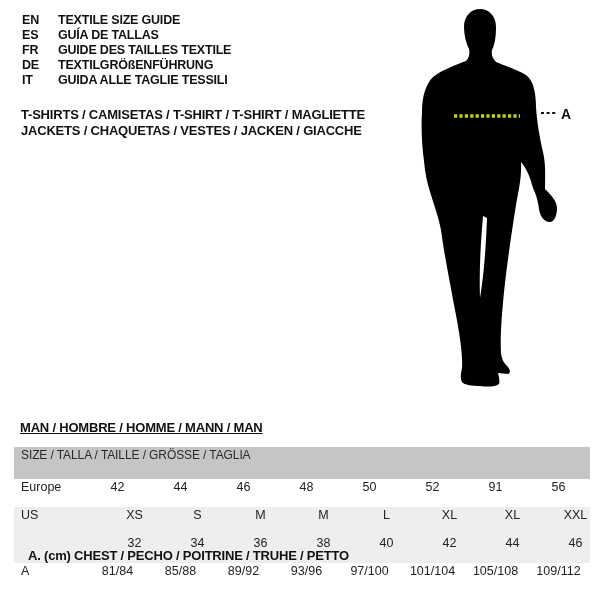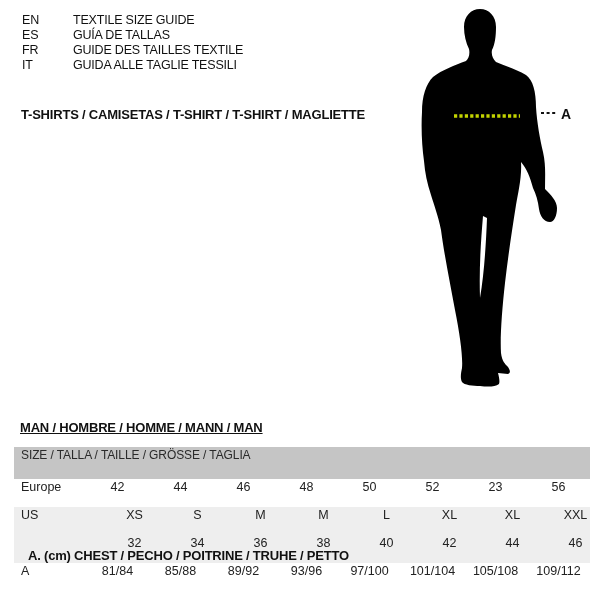--- a/index.html
+++ b/index.html
@@ -4,21 +4,21 @@
 <style>
   html,body { margin:0; padding:0; }
   body {
     width:600px; height:600px; background:#ffffff;
     font-family:"Liberation Sans", sans-serif; color:#111;
   }
   .page { position:relative; width:600px; height:600px; overflow:hidden; background:#fff; }
 
   
   .lang-list { position:absolute; left:22px; top:13px; }
-  .lang-row { display:flex; line-height:15px; font-size:12.5px; font-weight:400; letter-spacing:-0.2px; white-space:nowrap;gap:15px; }
+  .lang-row { display:flex; line-height:15px; font-size:12.5px; font-weight:700; letter-spacing:-0.2px; white-space:nowrap; }
   .lang-code { width:36px; flex:0 0 36px; }
 
   
   .categories { position:absolute; left:21px; top:107px; font-size:13px; font-weight:700; line-height:15.5px; letter-spacing:-0.2px; white-space:nowrap; }
 
   
   .figure-svg { position:absolute; left:400px; top:5px; width:180px; height:390px; }
 
   
   .section-title { position:absolute; left:20px; top:420px; font-size:13px; font-weight:700; letter-spacing:-0.2px; white-space:nowrap;text-decoration:underline; }
@@ -49,29 +49,34 @@
       <div class="lang-row">
         <span class="lang-code">ES</span>
         <span class="lang-title">GUÍA DE TALLAS</span>
       </div>
 
       <div class="lang-row">
         <span class="lang-code">FR</span>
         <span class="lang-title">GUIDE DES TAILLES TEXTILE</span>
       </div>
 
+      <div class="lang-row">
+        <span class="lang-code">DE</span>
+        <span class="lang-title">TEXTILGRÖßENFÜHRUNG</span>
+      </div>
 
       <div class="lang-row">
         <span class="lang-code">IT</span>
         <span class="lang-title">GUIDA ALLE TAGLIE TESSILI</span>
       </div>
     </div>
 
   <div class="categories">
     <div>T-SHIRTS / CAMISETAS / T-SHIRT / T-SHIRT / MAGLIETTE</div>
+    <div>JACKETS / CHAQUETAS / VESTES / JACKEN / GIACCHE</div>
   </div>
 
   <svg class="figure-svg" viewBox="0 0 180 390" aria-hidden="true">
     <path fill="#000000" fill-rule="evenodd" d="
       M 80,4
       C 89,4 96,11 96,22
       C 96,31 95,39 92,45
       C 91,50 93,54 96,57
       C 105,61 116,64 126,70
       C 133,75 136,87 136,102
@@ -119,21 +124,21 @@
     <div>
 
         <div class="t-row">
           <div class="t-label">Europe</div>
         <div class="t-cell">42</div>
           <div class="t-cell">44</div>
           <div class="t-cell">46</div>
           <div class="t-cell">48</div>
           <div class="t-cell">50</div>
           <div class="t-cell">52</div>
-          <div class="t-cell">23</div>
+          <div class="t-cell">91</div>
           <div class="t-cell">56</div>
         </div>
 
         <div class="t-row shaded">
           <div class="t-label">US</div>
         <div class="t-cell">XS</div>
           <div class="t-cell">S</div>
           <div class="t-cell">M</div>
           <div class="t-cell">M</div>
           <div class="t-cell">L</div>

